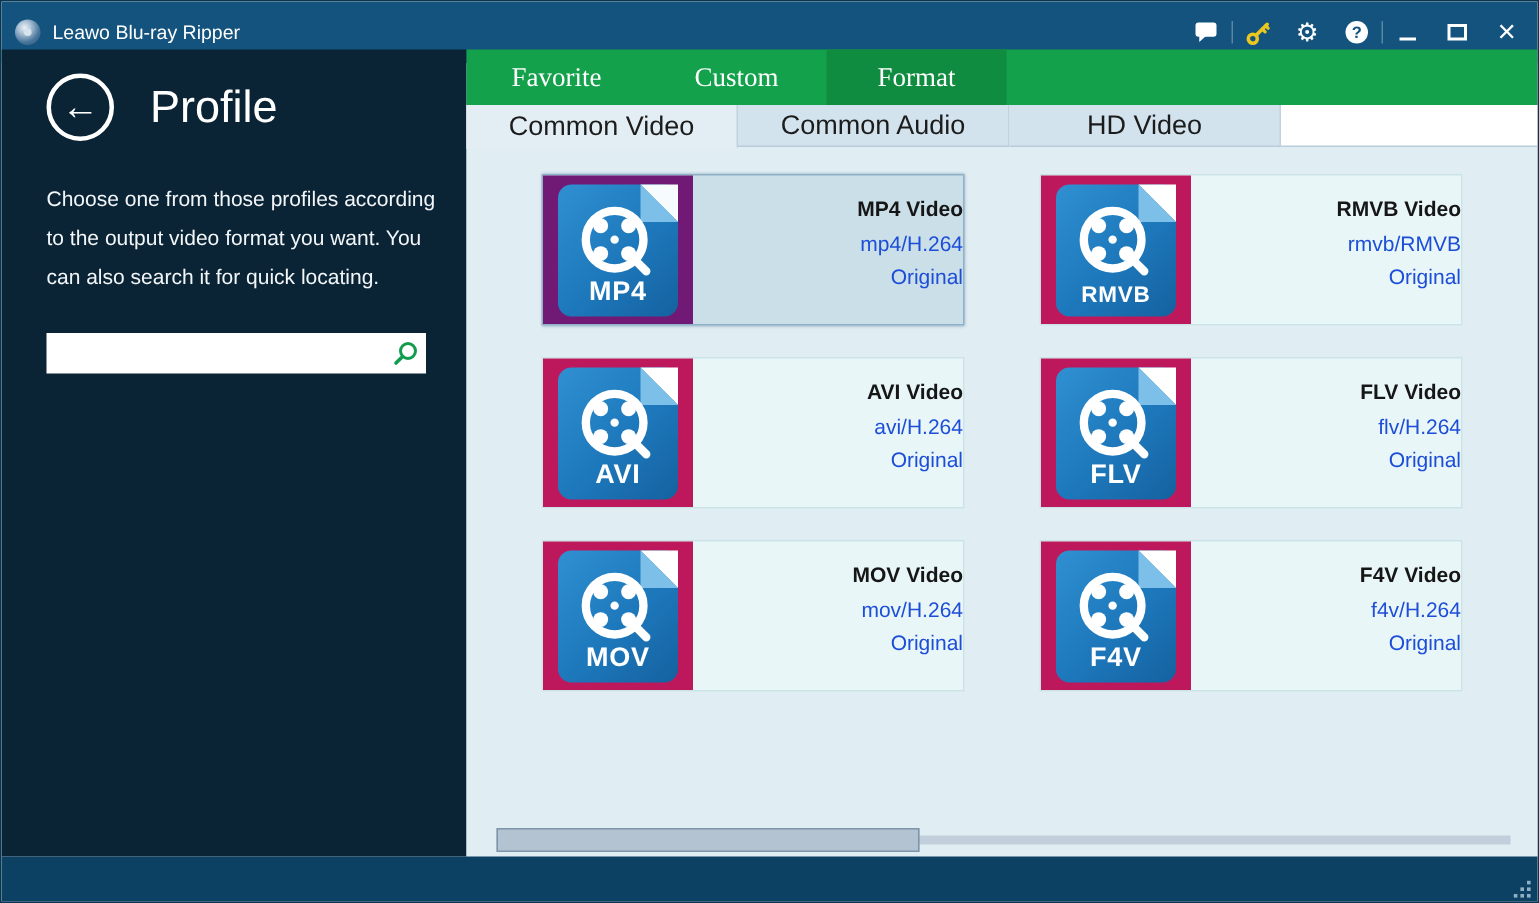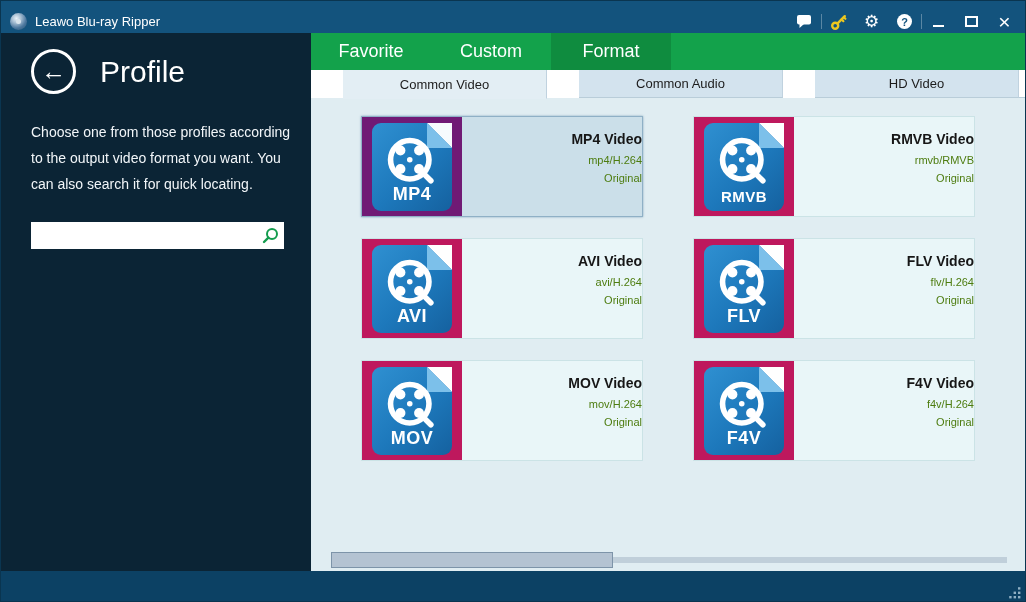--- a/index.html
+++ b/index.html
@@ -34,44 +34,44 @@
     font-size:25px; font-weight:bold; color:#fff; cursor:default; }
   .profile-title { position:absolute; left:99px; top:22px; font-size:30px; font-weight:400; color:#fff; }
   .sidebar-desc { position:absolute; left:30px; top:86px; width:262px;
     font-size:14px; line-height:26px; color:#f2f6f9; }
   .search-box { position:absolute; left:30px; top:189px; width:253px; height:27px;
     background:#fff; display:flex; align-items:center; }
   .search-input { flex:1; min-width:0; height:100%; border:none; outline:none;
     padding:0 6px; font-size:13px; font-family:"Liberation Sans",sans-serif; background:transparent; }
   .search-icon { flex:none; margin-right:5px; display:flex; }
   
-  .tabbar { position:absolute; left:310px; top:32px; right:0; height:37px; background:#13a24b; display:flex; }
+  .tabbar { position:absolute; left:310px; top:32px; right:0; height:37px; background:#13a24b; display:flex;font-family:Liberation Serif, serif; }
   .tab { width:120px; height:100%; display:flex; align-items:center; justify-content:center;
     color:#fff; font-size:18px; cursor:default; }
   .tab.active { background:#0f8c3f; }
   
   .subtabbar { position:absolute; left:310px; top:69px; right:0; height:28px; background:#fff; display:flex; }
-  .subtab { width:204px; display:flex; align-items:center; justify-content:center;
-    font-size:13px; color:#1c1c1c; background:#d3e3ee;
-    border-right:1px solid #c0d2df; border-bottom:1px solid #b9cdd9; cursor:default;margin-left:32px; }
+  .subtab { width:181px; display:flex; align-items:center; justify-content:center;
+    font-size:18px; color:#1c1c1c; background:#d3e3ee;
+    border-right:1px solid #c0d2df; border-bottom:1px solid #b9cdd9; cursor:default; }
   .subtab.active { background:#e3eef4; border-bottom:1px solid #e3eef4; height:29px; z-index:2; }
   .subtab-filler { flex:1; background:#ffffff; border-bottom:1px solid #b9cdd9; }
   
   .content { position:absolute; left:310px; top:97px; width:716px; height:473px; background:#e0edf2; }
   .cards { position:absolute; left:50px; top:18px; display:grid;
     grid-template-columns:282px 282px; column-gap:50px; row-gap:21px; }
   .card { height:101px; display:flex; background:#e9f6f8; border:1px solid #cbe3e6; cursor:default; }
   .card .icon-area { width:100px; flex:none; background:#be185d;
     display:flex; align-items:center; justify-content:center; }
   .card .info { flex:1; padding:14px 0 0 20px;text-align:right; }
   .card.selected { background:#cbdfe9; border:1px solid #8fb0c6; box-shadow:0 0 2px rgba(60,110,150,.55); }
   .card.selected .icon-area { background:#701a75; }
   .card.selected .cut { border-top-color:#f6fbfd; }
   .p-name { font-size:14px; font-weight:bold; color:#161616; margin-bottom:7px; }
-  .p-format, .p-quality { font-size:11px; color:#4d7c0f; margin-bottom:6px; }
+  .p-format, .p-quality { font-size:14px; color:#1d4ed8; margin-bottom:6px; }
   
   .ficon { position:relative; width:80px; height:88px; border-radius:9px;
     background:linear-gradient(135deg,#2f90d1 0%,#1d78bb 55%,#15619f 100%); }
   .ficon .cut { position:absolute; top:0; right:0; width:0; height:0;
     border-top:25px solid #ffffff; border-left:25px solid transparent; }
   .ficon .flap { position:absolute; top:0; right:0; width:0; height:0;
     border-bottom:25px solid #7cc0ea; border-right:25px solid transparent; }
   .reel { position:absolute; top:7px; left:8px; }
   .badge { position:absolute; bottom:6px; left:0; width:100%; text-align:center;
     color:#fff; font-weight:bold; font-size:18px; letter-spacing:.5px; }

